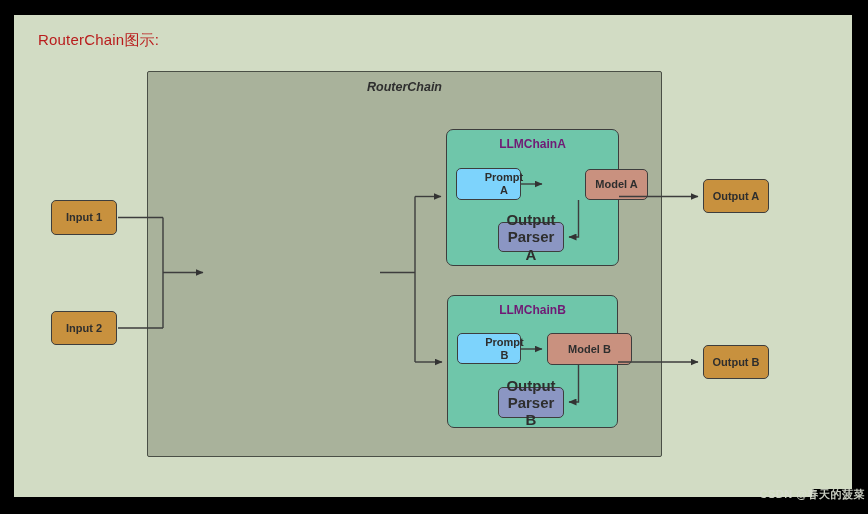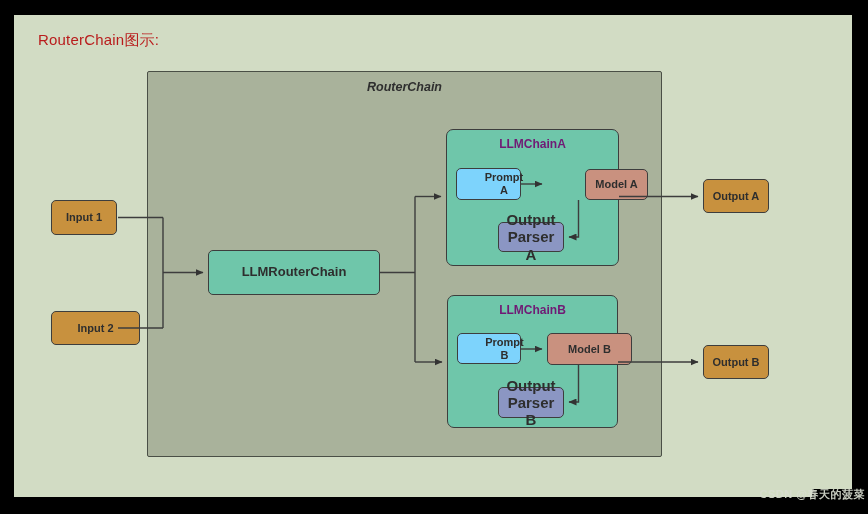--- a/index.html
+++ b/index.html
@@ -53,23 +53,22 @@
 <body>
 
 <div class="canvas">
   <div class="page-title">RouterChain图示:</div>
 
   <div class="outer-box">
     <div class="outer-label">RouterChain</div>
   </div>
 
   <div class="box orange" style="left:37px;top:185px;width:66px;height:35px;">Input 1</div>
-  <div class="box orange" style="left:37px;top:296px;width:89px;height:34px;">Input 2</div>
+  <div class="box orange" style="left:37px;top:296px;width:66px;height:34px;">Input 2</div>
 
-  <div class="box teal router" style="left:194px;top:235px;width:172px;height:45px;">LLMRouterChain</div>
 
   <div class="box chain-box" style="left:432px;top:114px;width:173px;height:137px;">
     <div class="chain-title">LLMChainA</div>
   </div>
   <div class="box green" style="left:442px;top:153px;width:65px;height:32px;">Prompt A</div>
   <div class="box salmon" style="left:533px;top:154px;width:63px;height:31px;margin-left:38px;">Model A</div>
   <div class="box blue parser" style="left:484px;top:207px;width:66px;height:30px;">Output Parser A</div>
 
   <div class="box chain-box" style="left:433px;top:280px;width:171px;height:133px;">
     <div class="chain-title">LLMChainB</div>

